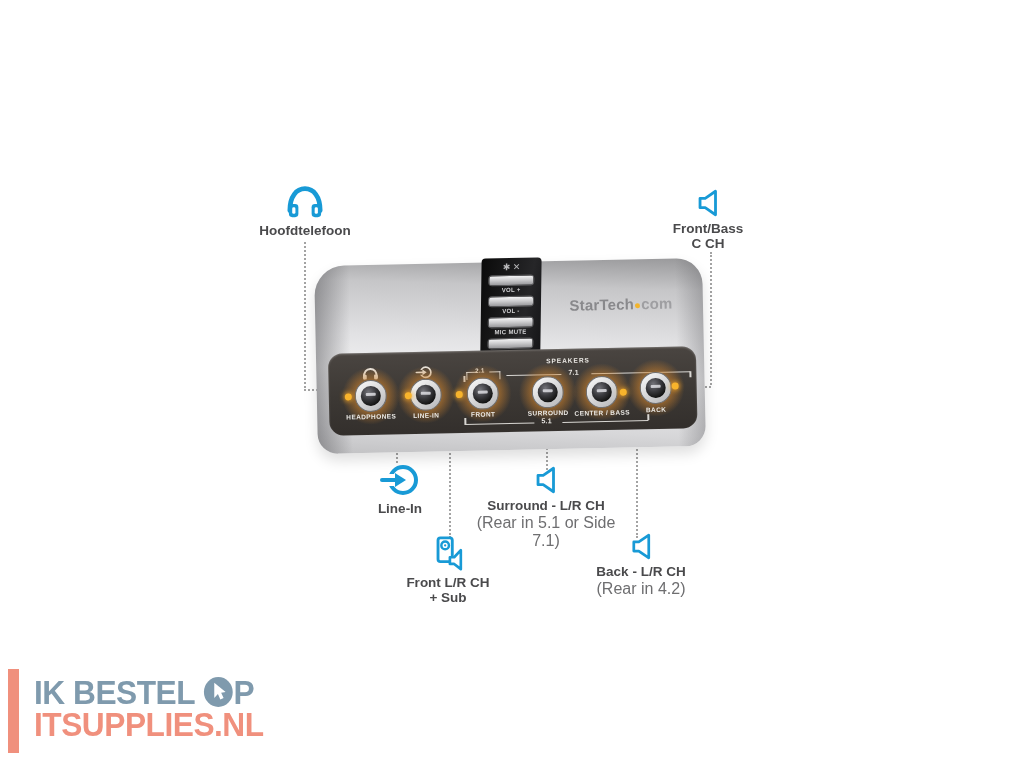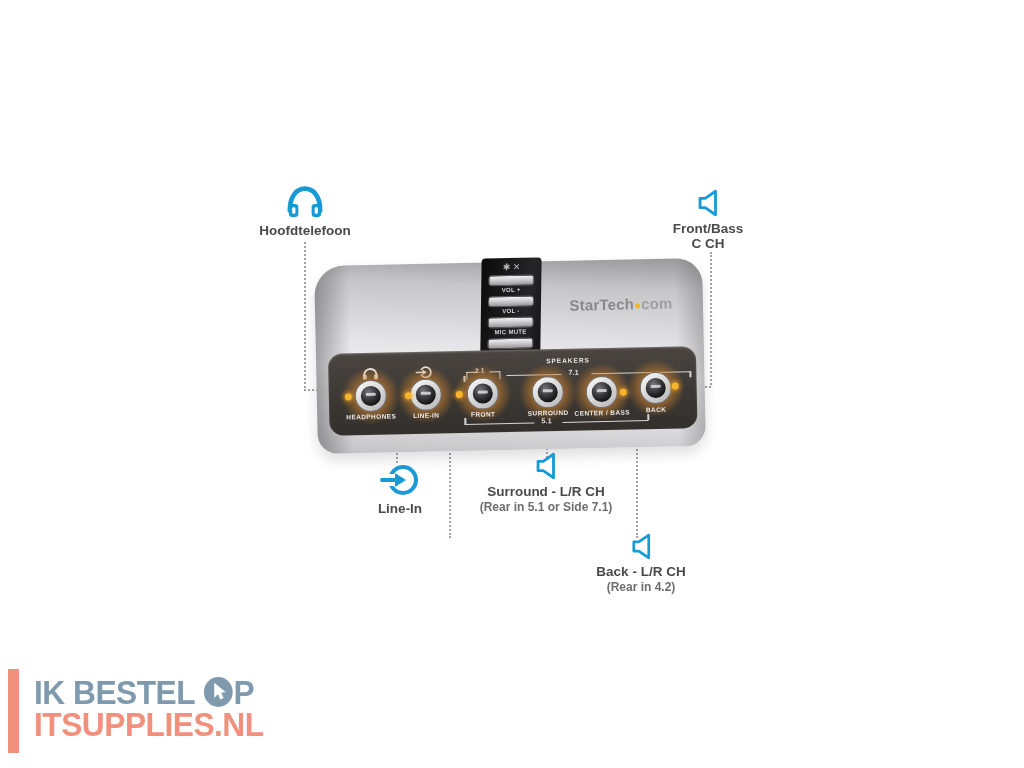--- a/index.html
+++ b/index.html
@@ -3,21 +3,21 @@
 <meta charset="utf-8">
 <style>
   html,body{margin:0;padding:0;background:#fff;}
   #canvas{position:relative;width:1024px;height:768px;background:#ffffff;overflow:hidden;
           font-family:"Liberation Sans", sans-serif;}
   .abs{position:absolute;}
 
   
   .callout{position:absolute;text-align:center;color:#4a4a4c;}
   .callout .title{font-size:13.5px;font-weight:700;line-height:15px;color:#4a4a4c;}
-  .callout .sub{font-size:12px;font-weight:700;color:#6e6e70;margin-top:1px;}
+  .callout .sub{font-size:16px;font-weight:400;color:#6e6e70;margin-top:1px;}
   .callout svg{display:block;margin:0 auto 3px auto;}
 
   
   .dot-v{position:absolute;border-left:2px dotted #a3a3a3;width:0;}
   .dot-h{position:absolute;border-top:2px dotted #a3a3a3;height:0;}
   .dot-v.onpanel{border-left:2px dotted rgba(255,255,255,.55);}
 
   
   #device{position:absolute;left:316px;top:262px;width:388px;height:188px;
     transform:rotate(-1.2deg);
@@ -226,28 +226,38 @@
   <div class="callout" style="left:340px;top:462px;width:120px;">
     <svg width="40" height="36" viewBox="0 0 40 36">
       <circle cx="23" cy="18" r="13" fill="none" stroke="#189ad6" stroke-width="4"></circle>
       <rect x="0" y="12" width="14" height="12" fill="#ffffff"></rect>
       <line x1="2" y1="18" x2="15" y2="18" stroke="#189ad6" stroke-width="4" stroke-linecap="round"></line>
       <polygon points="15,11 26,18 15,25" fill="#189ad6"></polygon>
     </svg>
     <div class="title">Line-In</div>
   </div>
 
-  <div class="callout" style="left:466px;top:451px;width:160px;">
+  <div class="callout" style="left:466px;top:465px;width:160px;">
     <svg width="30" height="30" viewBox="0 0 32 32">
       <path d="M24,3.5 L24,28.5 L13,21 L7.5,21 L7.5,11 L13,11 Z" fill="#ffffff" stroke="#189ad6" stroke-width="3" stroke-linejoin="round"></path>
     </svg>
     <div class="title">Surround - L/R CH</div>
     <div class="sub">(Rear in 5.1 or Side 7.1)</div>
   </div>
 
+  <div class="callout" style="left:388px;top:534px;width:120px;">
+    <svg width="40" height="38" viewBox="0 0 40 40">
+      <rect x="9.5" y="4" width="15" height="25" rx="2.5" fill="#ffffff" stroke="#189ad6" stroke-width="3"></rect>
+      <circle cx="17" cy="12" r="4" fill="none" stroke="#189ad6" stroke-width="2.6"></circle>
+      <circle cx="17" cy="12" r="1.2" fill="#189ad6"></circle>
+      <path d="M33.5,17 L33.5,37 L26.5,31.5 L22,31.5 L22,24.5 L26.5,24.5 Z" fill="#ffffff" stroke="#189ad6" stroke-width="2.8" stroke-linejoin="round"></path>
+    </svg>
+    <div class="title">Front L/R CH</div>
+    <div class="title">+ Sub</div>
+  </div>
 
   <div class="callout" style="left:573px;top:532px;width:136px;text-align:center;">
     <svg width="29" height="29" viewBox="0 0 32 32">
       <path d="M24,3.5 L24,28.5 L13,21 L7.5,21 L7.5,11 L13,11 Z" fill="#ffffff" stroke="#189ad6" stroke-width="3" stroke-linejoin="round"></path>
     </svg>
     <div class="title">Back - L/R CH</div>
     <div class="sub">(Rear in 4.2)</div>
   </div>
 
   <div id="watermark">

